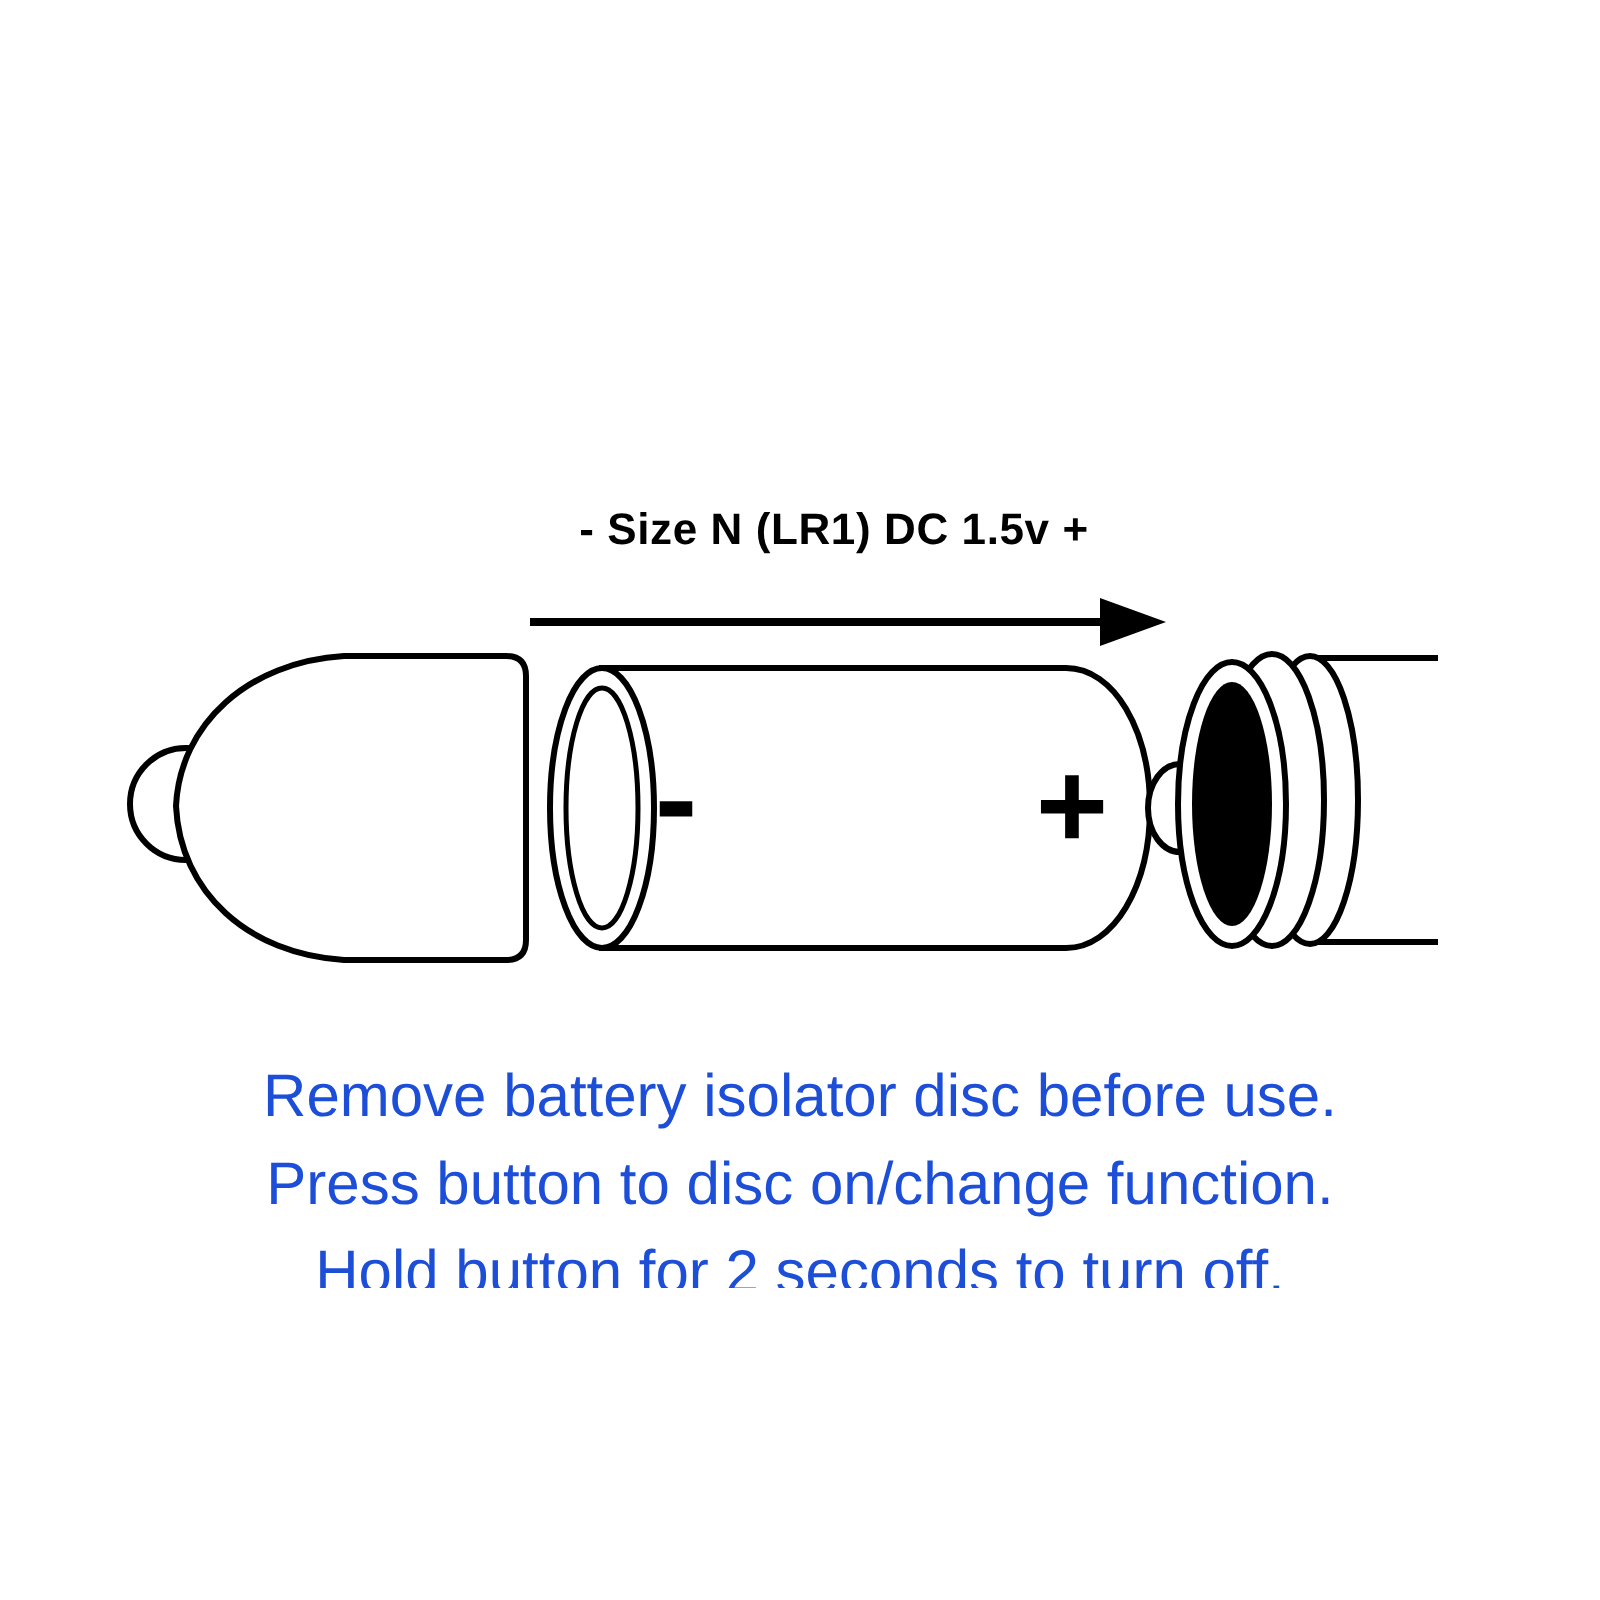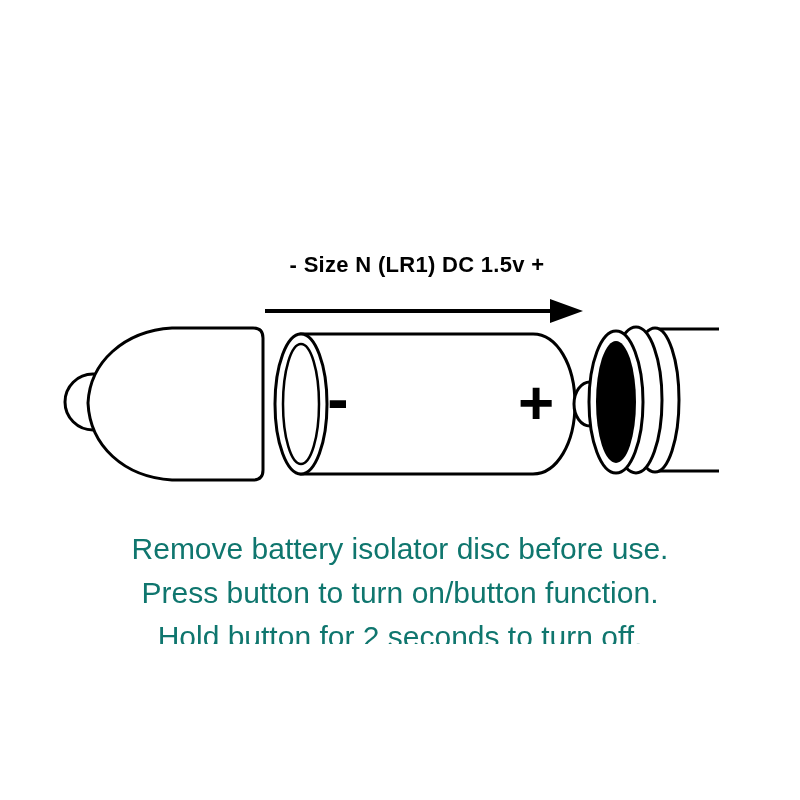--- a/index.html
+++ b/index.html
@@ -31,21 +31,21 @@
     color: #000000;
     letter-spacing: 0.3px;
   }
   .instructions {
     position: absolute;
     left: 0;
     top: 527px;
     width: 800px;
     text-align: center;
     font-size: 30px;
-    color: #0f766e;
+    color: #1d4ed8;
     line-height: 44px;
     font-weight: 400;
   }
   .sym {
     font-family: "Liberation Sans", sans-serif;
     font-weight: bold;
     fill: #000000;
   }
 </style>
 </head>
@@ -95,17 +95,17 @@
 
       <ellipse cx="655" cy="400" rx="24" ry="72" fill="#ffffff" stroke="#000" stroke-width="3"></ellipse>
       <ellipse cx="636" cy="400" rx="26" ry="73" fill="#ffffff" stroke="#000" stroke-width="3"></ellipse>
       <ellipse cx="616" cy="402" rx="27" ry="71" fill="#ffffff" stroke="#000" stroke-width="3"></ellipse>
       <ellipse cx="616" cy="402" rx="20" ry="61" fill="#000000"></ellipse>
     </g>
   </svg>
 
   <div class="instructions">
     <div>Remove battery isolator disc before use.</div>
-    <div>Press button to turn on/button function.</div>
+    <div>Press button to disc on/change function.</div>
     <div>Hold button for 2 seconds to turn off.</div>
   </div>
 
 </div>
 
 </body></html>

